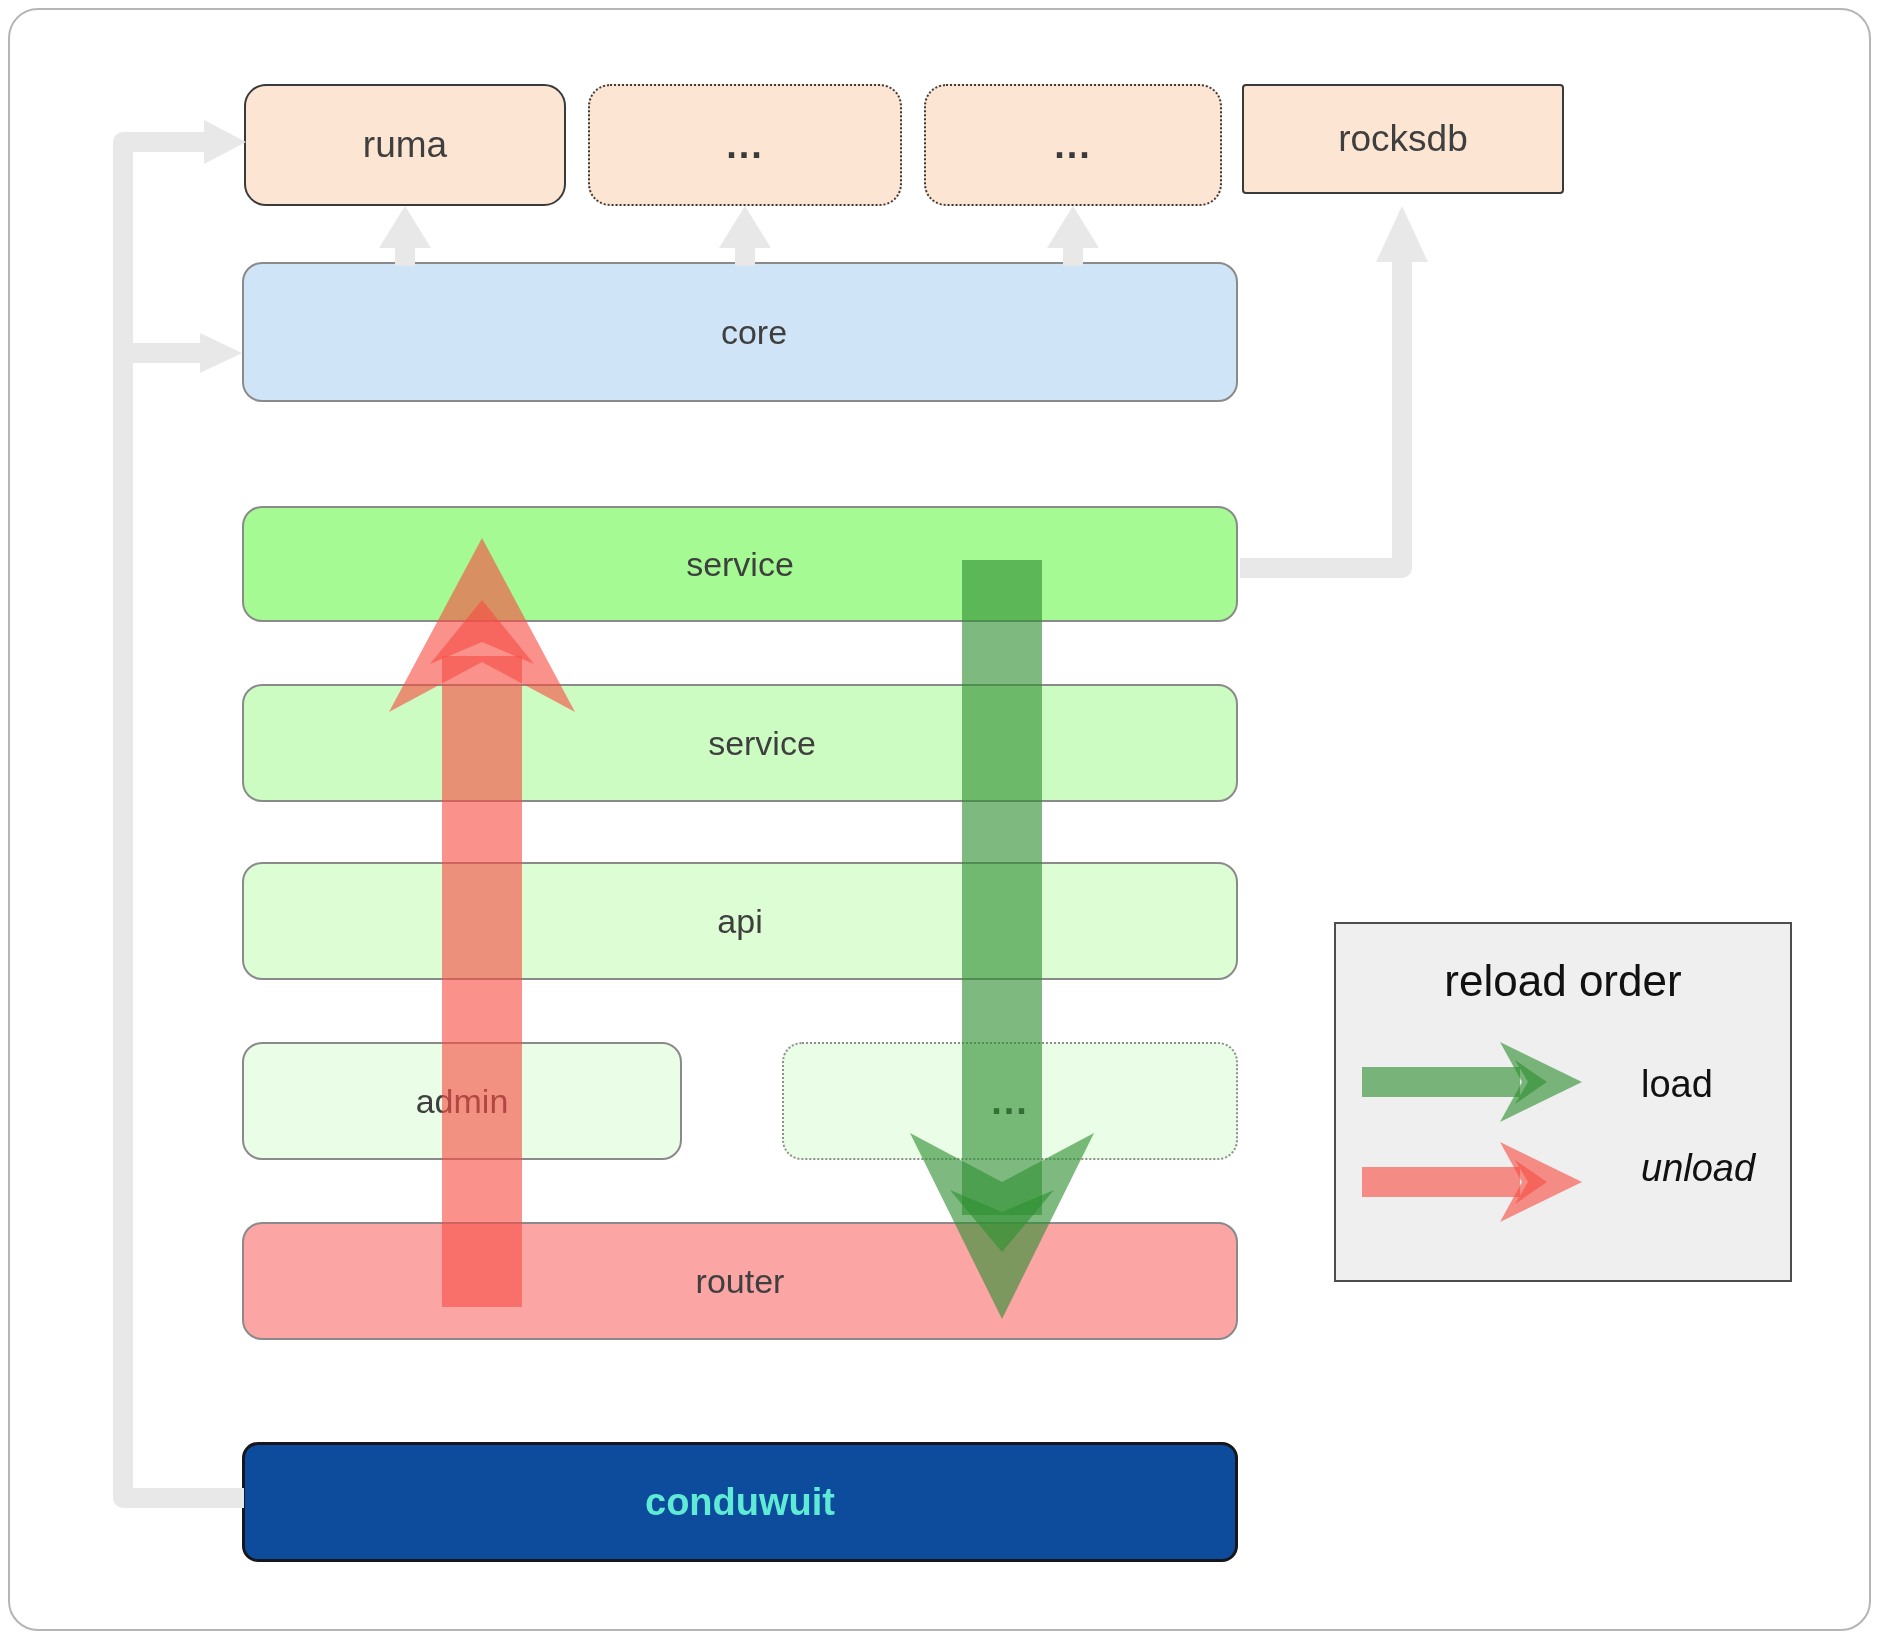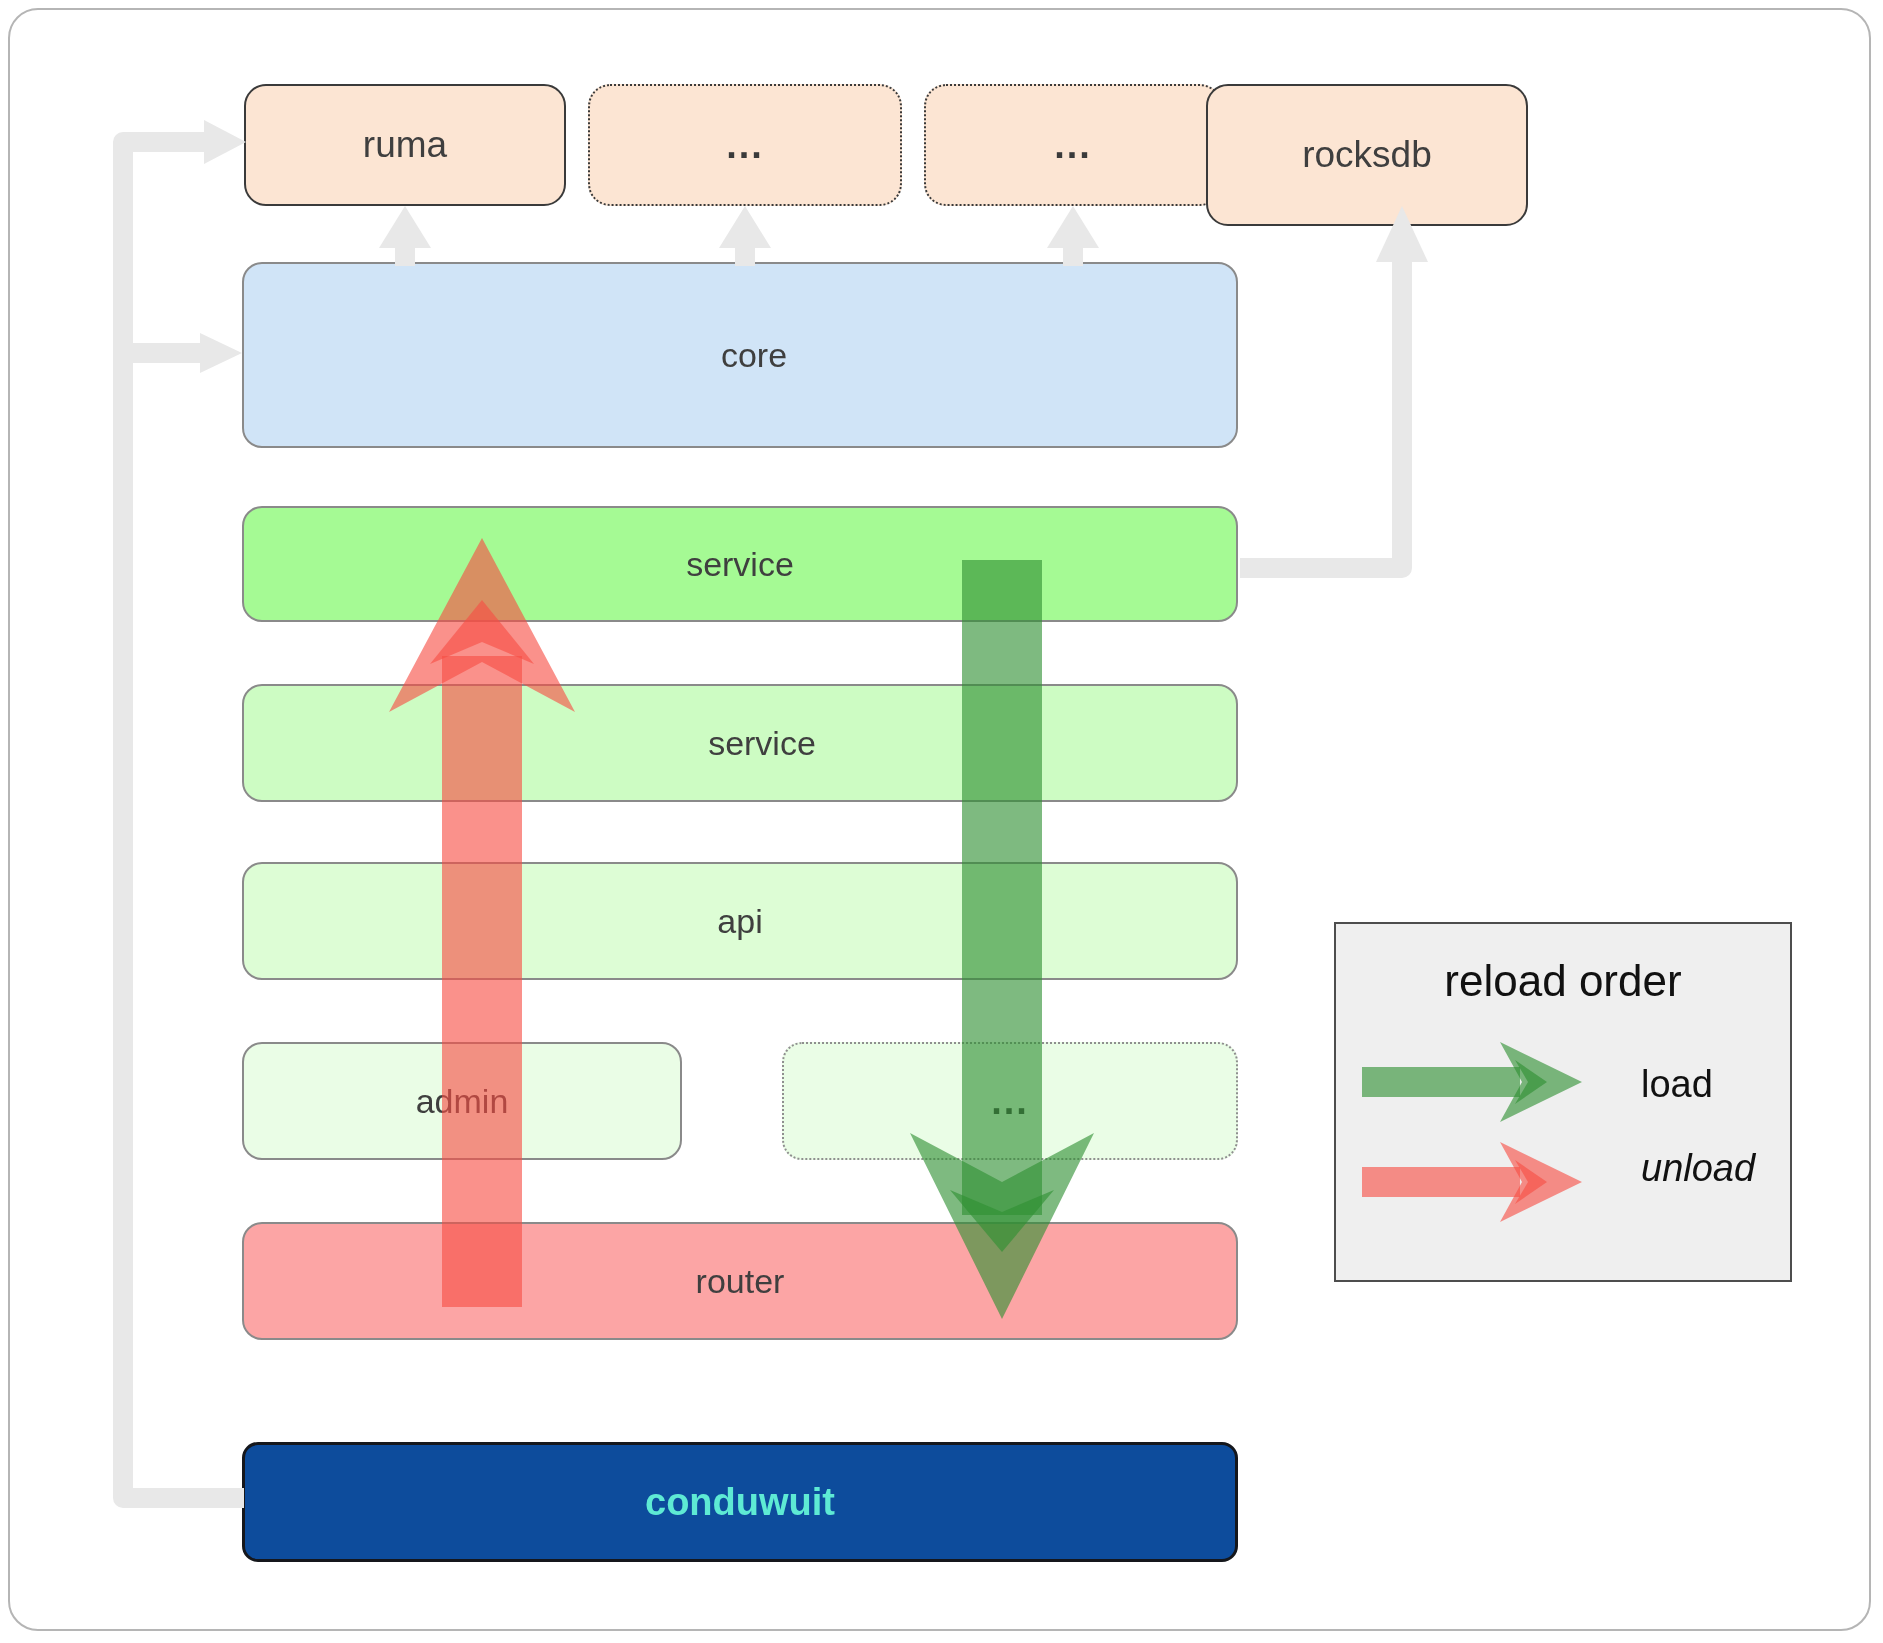--- a/index.html
+++ b/index.html
@@ -34,24 +34,24 @@
 
   #box-ruma     { left: 244px;  top: 84px;  width: 322px; height: 122px;
                   background: var(--peach-fill); border: 2px solid var(--dark-border);
                   border-radius: 22px; font-size: 37px; }
   #box-dots1    { left: 588px;  top: 84px;  width: 314px; height: 122px;
                   background: var(--peach-fill); border: 2px dotted var(--dark-border);
                   border-radius: 22px; }
   #box-dots2    { left: 924px;  top: 84px;  width: 298px; height: 122px;
                   background: var(--peach-fill); border: 2px dotted var(--dark-border);
                   border-radius: 22px; }
-  #box-rocksdb  { left: 1206px; top: 84px;  width: 322px; height: 142px;
+  #box-rocksdb  { left: 1242px; top: 84px;  width: 322px; height: 110px;
                   background: var(--peach-fill); border: 2px solid var(--dark-border);
-                  border-radius: 22px; font-size: 37px; }
-  #box-core     { left: 242px;  top: 262px; width: 996px; height: 186px;
+                  border-radius: 4px; font-size: 37px; }
+  #box-core     { left: 242px;  top: 262px; width: 996px; height: 140px;
                   background: var(--core-blue); padding-left: 28px; }
   #box-database { left: 242px;  top: 506px; width: 996px; height: 116px;
                   background: var(--green-1); }
   #box-service  { left: 242px;  top: 684px; width: 996px; height: 118px;
                   background: var(--green-2); padding-left: 44px; }
   #box-api      { left: 242px;  top: 862px; width: 996px; height: 118px;
                   background: var(--green-3); }
   #box-admin    { left: 242px;  top: 1042px; width: 440px; height: 118px;
                   background: var(--green-4); }
   #box-dots3    { left: 782px;  top: 1042px; width: 456px; height: 118px;

